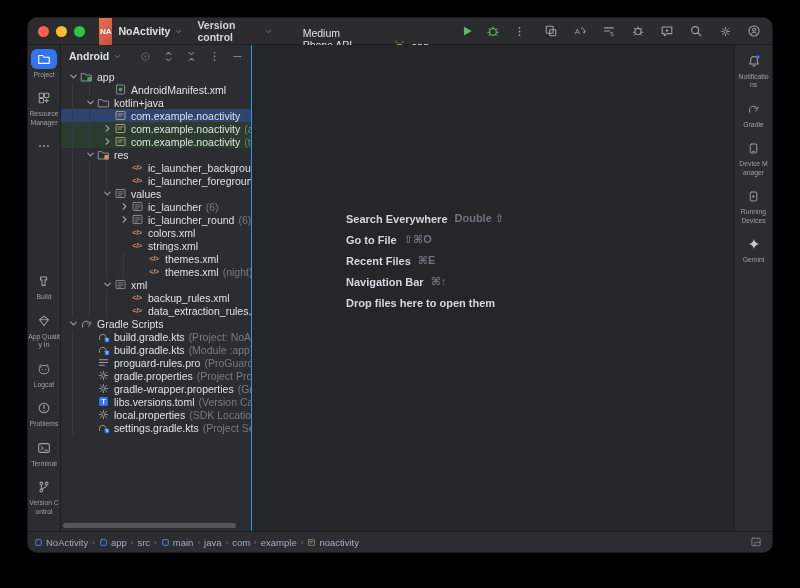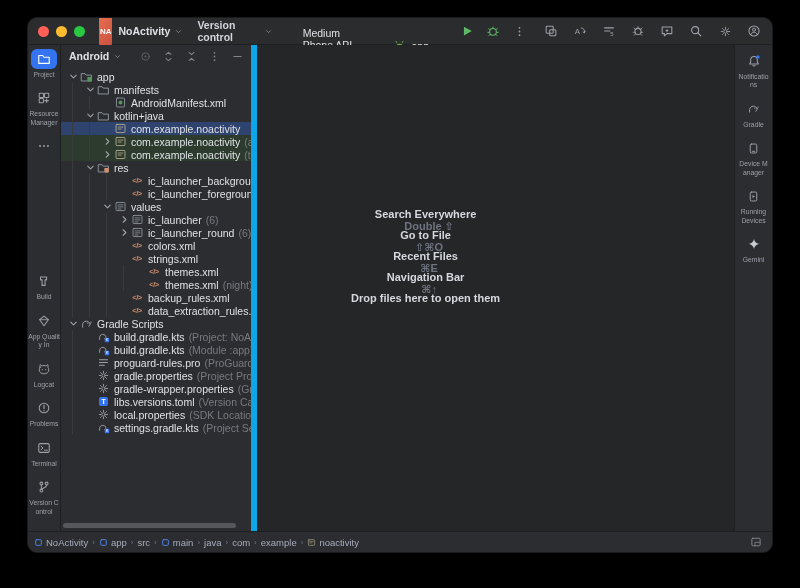--- a/index.html
+++ b/index.html
@@ -27,41 +27,41 @@
   .actbar{background:#2b2d30;display:flex;flex-direction:column;align-items:center;}
   .actbar.left{width:32px;border-right:1px solid #1e1f22;padding-top:4px;}
   .actbar.right{width:37px;border-left:1px solid #1e1f22;padding-top:6px;}
   .act-item{display:flex;flex-direction:column;align-items:center;margin-bottom:9px;width:100%;}
   .act-ico{width:26px;height:20px;border-radius:6px;display:flex;align-items:center;justify-content:center;}
   .act-ico.active{background:#3574f0;}
   .act-label{font-size:6.8px;color:#9da0a8;margin-top:2px;text-align:center;line-height:1.25;
     max-width:32px;overflow:hidden;max-height:17px;word-break:break-all;}
   .act-bottom{margin-top:auto;padding-bottom:6px;width:100%;display:flex;flex-direction:column;align-items:center;}
   
-  .project-panel{width:190px;flex:0 0 190px;background:#2b2d30;border-right:6px solid #0ea5e9;
+  .project-panel{width:190px;flex:0 0 190px;background:#2b2d30;border-right:1px solid #0ea5e9;
     display:flex;flex-direction:column;position:relative;}
   .pp-header{height:22px;display:flex;align-items:center;padding:0 6px 0 8px;gap:4px;}
   .pp-title{color:#dfe1e5;font-size:10.5px;font-weight:bold;}
   .pp-icons{margin-left:auto;display:flex;gap:7px;align-items:center;opacity:.75;}
   .tree{flex:1;overflow:hidden;padding-top:3px;position:relative;}
   .trow{height:13px;display:flex;align-items:center;font-size:10.5px;color:#dfe1e5;white-space:nowrap;padding-left:6px;}
   .trow .ind{width:11px;height:13px;flex:0 0 11px;border-left:1px solid #393b3e;margin-left:5px;}
   .trow .chv{width:12px;flex:0 0 12px;display:flex;align-items:center;justify-content:center;}
   .trow .fico{width:14px;flex:0 0 14px;display:flex;align-items:center;justify-content:center;margin-right:4px;}
   .trow .lbl{font-weight:500;}
   .trow .ann{color:#787a80;margin-left:4px;}
   .trow.sel{background:#2e436e;}
   .trow.test{background:#2c3b2e;}
   .xmlglyph{color:#cf8e6d;font-size:7.5px;font-weight:bold;letter-spacing:-.5px;}
   .hscroll{position:absolute;left:2px;right:8px;bottom:3px;height:5px;}
   .hscroll .thumb{height:5px;border-radius:3px;background:#55575c;width:96%;}
   
   .editor{flex:1;background:#242628;position:relative;}
   .shortcuts{position:absolute;left:94px;top:163px;}
-  .sc-line{height:21px;display:flex;align-items:center;font-size:11px;flex-direction:column;}
+  .sc-line{height:21px;display:flex;align-items:center;font-size:11px;}
   .sc-label{color:#d5d8de;font-weight:600;}
   .sc-keys{color:#6f7480;margin-left:7px;font-weight:700;}
   
   .statusbar{height:20px;flex:0 0 20px;background:#2b2d30;border-top:1px solid #1e1f22;
     display:flex;align-items:center;padding:0 10px 0 6px;}
   .crumbs{display:flex;align-items:center;gap:3px;font-size:9.5px;color:#a8adbd;}
   .crumb{display:flex;align-items:center;gap:3px;cursor:default;}
   .crumb-sep{color:#6f7480;font-size:8px;padding:0 1px;}
   .sb-right{margin-left:auto;display:flex;align-items:center;opacity:.8;}
   svg{display:block;}
@@ -360,34 +360,20 @@
             <span class="fico">
               <svg width="13" height="13" viewBox="0 0 16 16" fill="none" stroke-linecap="round" stroke-linejoin="round">
                 <path d="M2 4.5h4.2l1.4 1.8H14v7.2H2z" stroke="#8f959e" stroke-width="1.2"></path>
                 <rect x="9" y="8.5" width="5.5" height="5.5" rx="1" fill="#57965c" stroke="none"></rect>
               </svg>
             </span>
             <span class="lbl">app</span>
           </div>
           <div class="trow">
             <span class="ind"></span>
-            <span class="chv">
-              <svg width="11" height="11" viewBox="0 0 16 16" fill="none" stroke-linecap="round" stroke-linejoin="round">
-                <path d="M4 6l4 4 4-4" stroke="#9da0a8" stroke-width="1.6"></path>
-              </svg>
-            </span>
-            <span class="fico">
-              <svg width="13" height="13" viewBox="0 0 16 16" fill="none" stroke-linecap="round" stroke-linejoin="round">
-                <path d="M2 4.5h4.2l1.4 1.8H14v7.2H2z" stroke="#8f959e" stroke-width="1.2"></path>
-              </svg>
-            </span>
-            <span class="lbl">manifests</span>
-          </div>
-          <div class="trow">
-            <span class="ind"></span>
             <span class="ind"></span>
             <span class="chv"></span>
             <span class="fico">
               <svg width="13" height="13" viewBox="0 0 16 16" fill="none" stroke-linecap="round" stroke-linejoin="round">
                 <rect x="3" y="2.5" width="10" height="11" rx="1" stroke="#8f959e" stroke-width="1.1"></rect>
                 <circle cx="8" cy="8" r="2.4" fill="#57965c"></circle>
               </svg>
             </span>
             <span class="lbl">AndroidManifest.xml</span>
           </div>
@@ -573,20 +559,36 @@
             <span class="ind"></span>
             <span class="ind"></span>
             <span class="ind"></span>
             <span class="ind"></span>
             <span class="chv"></span>
             <span class="fico">
               <span class="xmlglyph">&lt;/&gt;</span>
             </span>
             <span class="lbl">themes.xml</span>
             <span class="ann">(night)</span>
+          </div>
+          <div class="trow">
+            <span class="ind"></span>
+            <span class="ind"></span>
+            <span class="chv">
+              <svg width="11" height="11" viewBox="0 0 16 16" fill="none" stroke-linecap="round" stroke-linejoin="round">
+                <path d="M4 6l4 4 4-4" stroke="#9da0a8" stroke-width="1.6"></path>
+              </svg>
+            </span>
+            <span class="fico">
+              <svg width="13" height="13" viewBox="0 0 16 16" fill="none" stroke-linecap="round" stroke-linejoin="round">
+                <rect x="2.5" y="3" width="11" height="10" rx="1" stroke="#8f959e" stroke-width="1.1"></rect>
+                <path d="M5 6h6M5 8.5h6M5 11h3.5" stroke="#8f959e" stroke-width="1"></path>
+              </svg>
+            </span>
+            <span class="lbl">xml</span>
           </div>
           <div class="trow">
             <span class="ind"></span>
             <span class="ind"></span>
             <span class="ind"></span>
             <span class="chv"></span>
             <span class="fico">
               <span class="xmlglyph">&lt;/&gt;</span>
             </span>
             <span class="lbl">backup_rules.xml</span>

